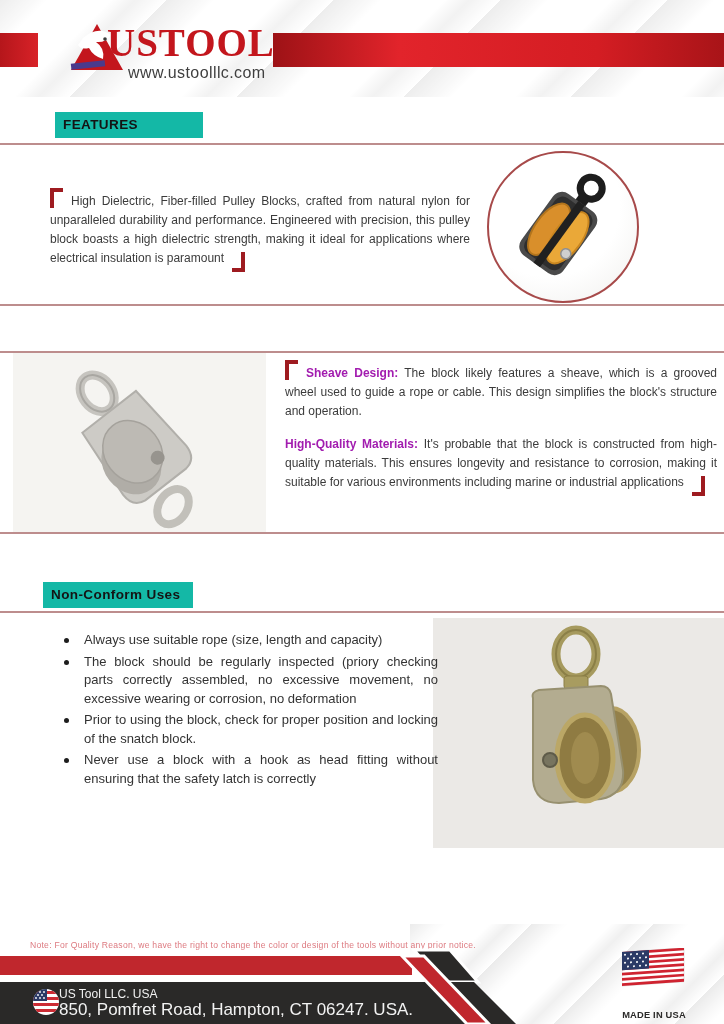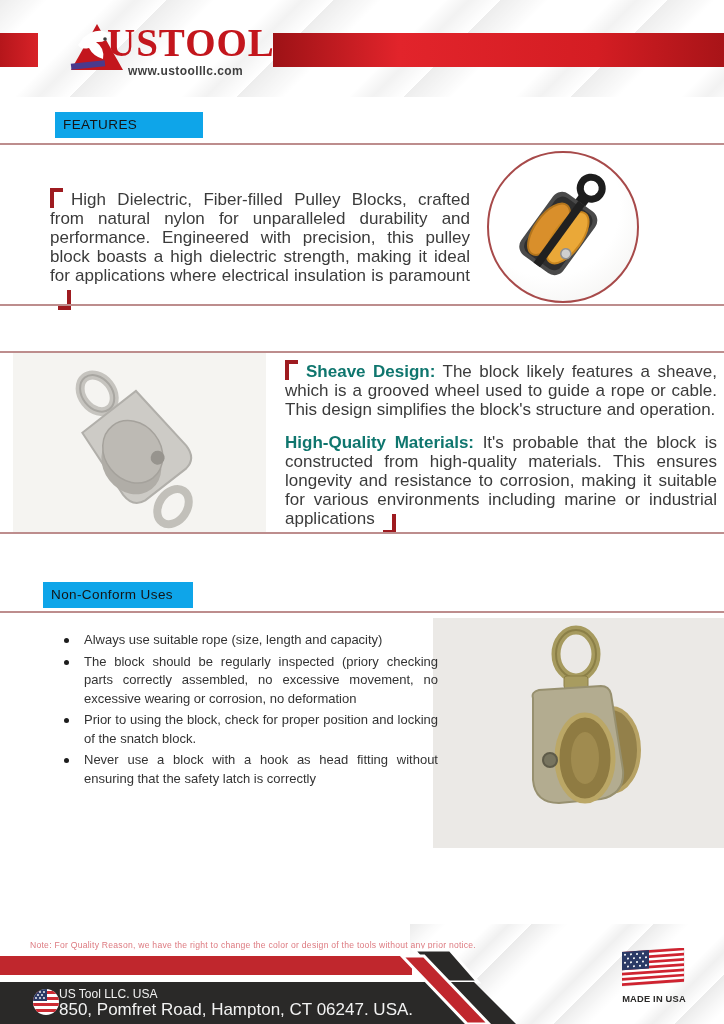--- a/index.html
+++ b/index.html
@@ -25,45 +25,45 @@
     background:linear-gradient(90deg,#9d1216,#e2242b 28%,#d41d23 72%,#a81418);
   }
   .logo-svg { position:absolute; left:55px; top:6px; }
   .brand {
     position:absolute; left:107px; top:20px;
     font-family:"Liberation Serif", serif; font-weight:bold;
     font-size:39px; letter-spacing:1px; color:#c3161d;
   }
   .website {
     position:absolute; left:128px; top:64px;
-    font-size:12px; font-weight:bold; color:#3f3f3f; letter-spacing:0.4px;
+    font-size:16px; font-weight:normal; color:#3f3f3f; letter-spacing:0.4px;
   }
   
   .rule { position:absolute; left:0; width:724px; height:2px; background:#bd8d8d; }
   .h-box {
-    position:absolute; background:#0ea5e9; height:26px; line-height:26px;
-    font-weight:normal; font-size:13.5px; color:#141414; letter-spacing:0.4px;
+    position:absolute; background:#14b8a6; height:26px; line-height:26px;
+    font-weight:bold; font-size:13.5px; color:#141414; letter-spacing:0.4px;
     padding-left:8px; box-sizing:border-box;
   }
   
-  .para { text-align:justify; font-size:17px; line-height:19px; color:#3b3b3b; }
+  .para { text-align:justify; font-size:12px; line-height:19px; color:#3b3b3b; }
   .bq-open {
     display:inline-block; width:9px; height:16px;
     border-left:4px solid #9e1b20; border-top:4px solid #9e1b20;
     margin-right:8px; vertical-align:-3px;
   }
   .bq-close {
     display:inline-block; width:9px; height:16px;
     border-right:4px solid #9e1b20; border-bottom:4px solid #9e1b20;
     margin-left:8px; vertical-align:-10px;
   }
   .intro-block { position:absolute; left:50px; top:188px; width:420px; }
   .detail-block { position:absolute; left:285px; top:360px; width:432px; }
   .detail-block p { margin:0 0 14px 0; }
-  .detail-block b { color:#0f766e; }
+  .detail-block b { color:#a21caf; }
   
   .circle-photo {
     position:absolute; left:487px; top:151px; width:152px; height:152px;
     border-radius:50%; border:2px solid #a74a4a; box-sizing:border-box;
     background:radial-gradient(circle at 40% 35%, #ffffff 55%, #efeeec);
     overflow:hidden;
   }
   .panel-steel {
     position:absolute; left:13px; top:353px; width:253px; height:179px;
     background:#f5f4f1;
@@ -94,21 +94,21 @@
       repeating-linear-gradient(135deg,
         rgba(0,0,0,0.08) 0px, rgba(0,0,0,0.02) 18px, rgba(0,0,0,0) 26px,
         rgba(0,0,0,0) 56px, rgba(0,0,0,0.06) 70px, rgba(0,0,0,0) 86px);
   }
   .ftr-svg { position:absolute; left:0; top:940px; }
   .ftr-info { position:absolute; left:33px; top:986px; display:flex; align-items:center; }
   .ftr-text { margin-left:0; color:#f2f2f2; }
   .ftr-company { font-size:12px; line-height:16px; }
   .ftr-address { font-size:17px; line-height:15px; }
   .madein { position:absolute; left:616px; top:948px; width:76px; text-align:center; }
-  .madein-label { margin-top:2px; font-size:9.3px; font-weight:bold;
+  .madein-label { margin-top:18px; font-size:9.3px; font-weight:bold;
     color:#2b2a29; letter-spacing:0.2px; }
 </style>
 </head>
 <body>
 
 <div id="page">
 
   <div class="hdr-stripes"></div>
   <div class="bar-red-left"></div>
   <div class="bar-red-right"></div>

